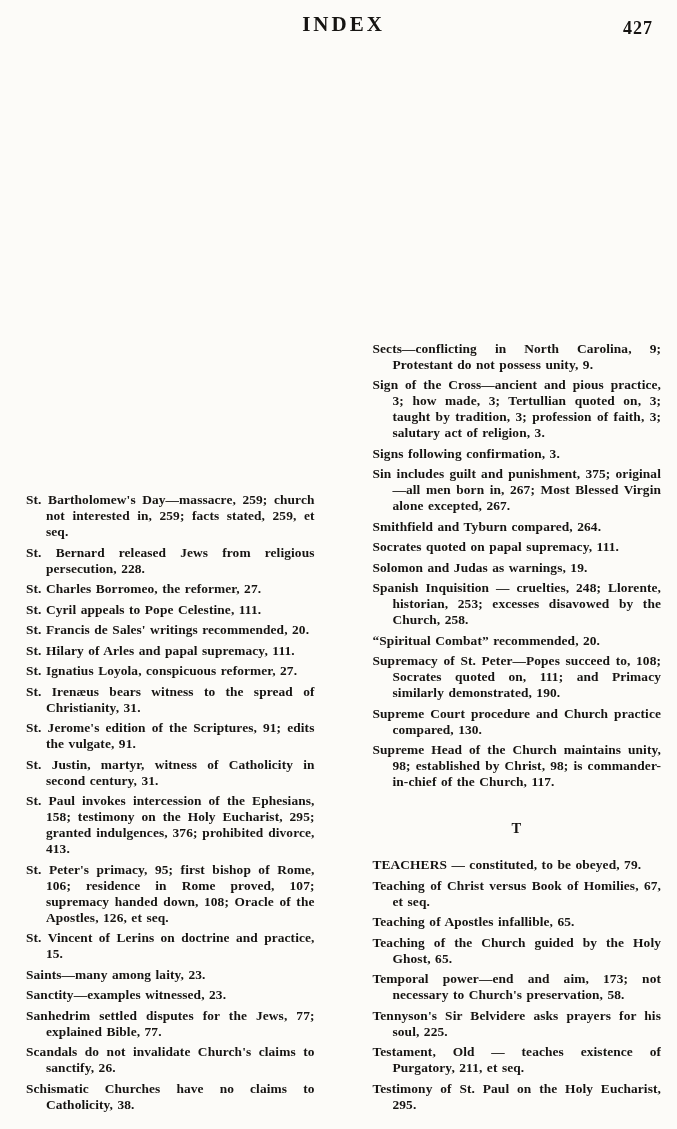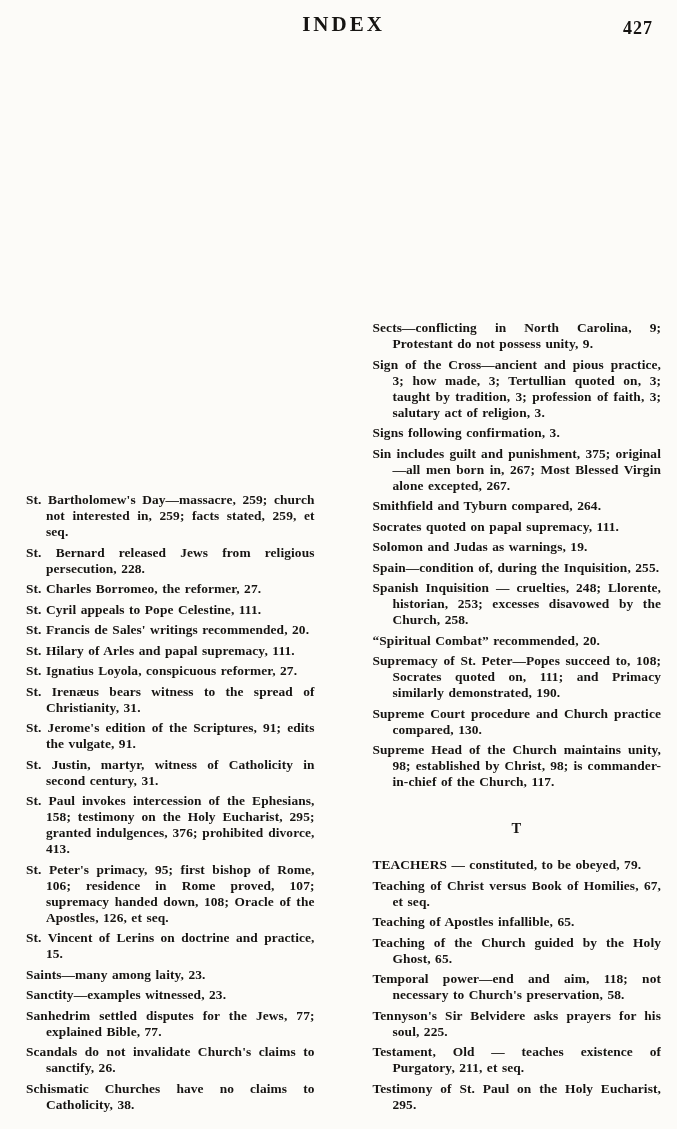--- a/index.html
+++ b/index.html
@@ -98,30 +98,29 @@
       </div>
     <div class="divider"></div>
     <div class="column">
         <p class="entry">Sects—conflicting in North Carolina, 9; Protestant do not possess unity, 9.</p>
         <p class="entry">Sign of the Cross—ancient and pious practice, 3; how made, 3; Tertullian quoted on, 3; taught by tradition, 3; profession of faith, 3; salutary act of religion, 3.</p>
         <p class="entry">Signs following confirmation, 3.</p>
         <p class="entry">Sin includes guilt and punishment, 375; original—all men born in, 267; Most Blessed Virgin alone excepted, 267.</p>
         <p class="entry">Smithfield and Tyburn compared, 264.</p>
         <p class="entry">Socrates quoted on papal supremacy, 111.</p>
         <p class="entry">Solomon and Judas as warnings, 19.</p>
-        <p class="entry">Spain—condition of, during the Inquisition, 255.</p>
         <p class="entry">Spanish Inquisition — cruelties, 248; Llorente, historian, 253; excesses disavowed by the Church, 258.</p>
         <p class="entry">“Spiritual Combat” recommended, 20.</p>
         <p class="entry">Supremacy of St. Peter—Popes succeed to, 108; Socrates quoted on, 111; and Primacy similarly demonstrated, 190.</p>
         <p class="entry">Supreme Court procedure and Church practice compared, 130.</p>
         <p class="entry">Supreme Head of the Church maintains unity, 98; established by Christ, 98; is commander-in-chief of the Church, 117.</p>
         <p class="section-heading">T</p>
         <p class="entry">TEACHERS — constituted, to be obeyed, 79.</p>
         <p class="entry">Teaching of Christ versus Book of Homilies, 67, et seq.</p>
         <p class="entry">Teaching of Apostles infallible, 65.</p>
         <p class="entry">Teaching of the Church guided by the Holy Ghost, 65.</p>
-        <p class="entry">Temporal power—end and aim, 118; not necessary to Church's preservation, 58.</p>
+        <p class="entry">Temporal power—end and aim, 173; not necessary to Church's preservation, 58.</p>
         <p class="entry">Tennyson's Sir Belvidere asks prayers for his soul, 225.</p>
         <p class="entry">Testament, Old — teaches existence of Purgatory, 211, et seq.</p>
         <p class="entry">Testimony of St. Paul on the Holy Eucharist, 295.</p>
       </div>
   </div>
 </div>
 
 </body></html>

